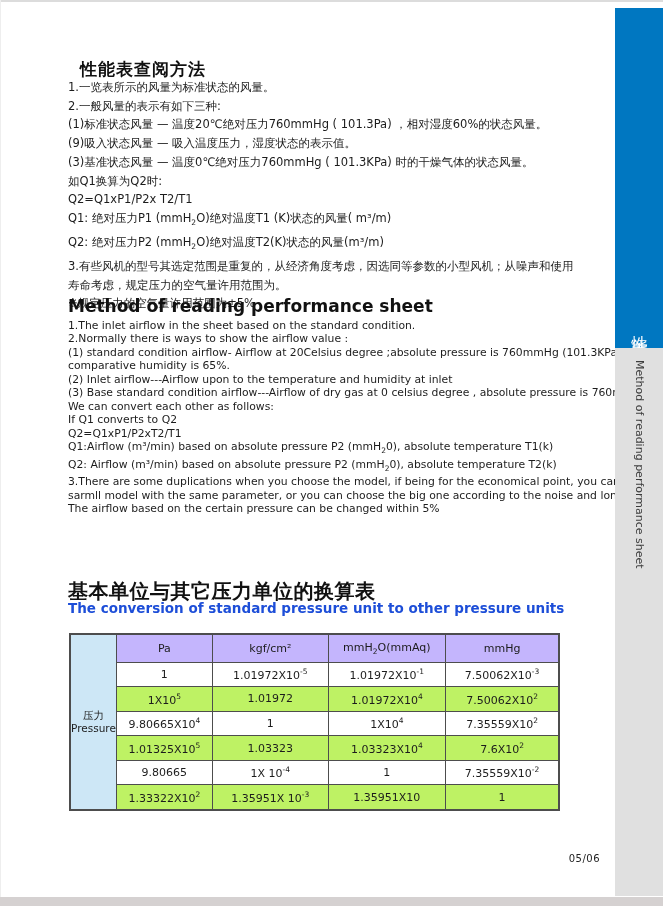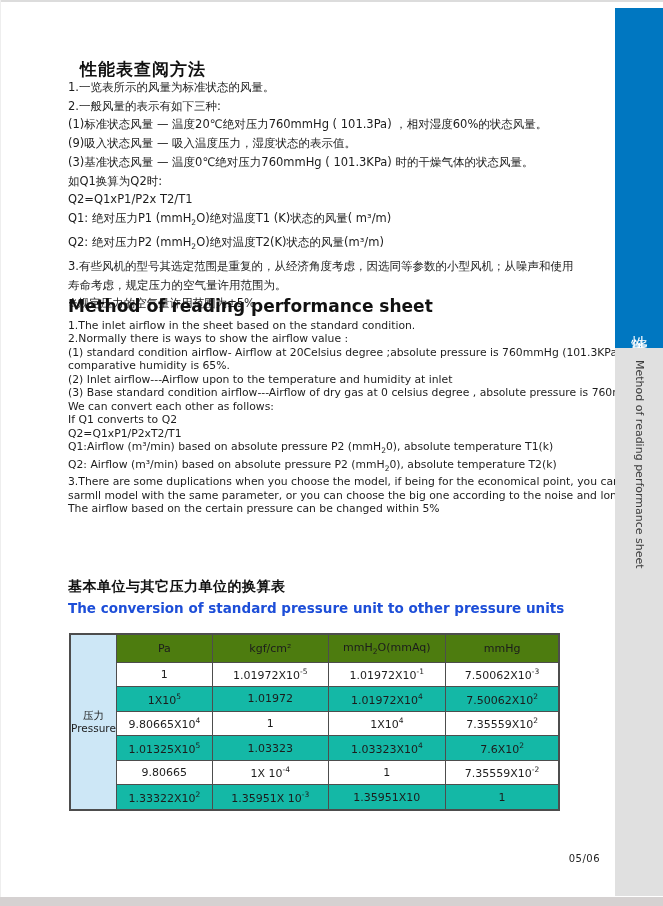--- a/index.html
+++ b/index.html
@@ -22,46 +22,46 @@
   h2.en-title{
     position:absolute;left:68px;top:296px;margin:0;
     font-size:17px;font-weight:bold;color:#111;white-space:nowrap;
   }
   .en-lines{
     position:absolute;left:68px;top:319px;margin:0;
     font-size:10.8px;line-height:13.45px;white-space:nowrap;color:#1c1c1c;
   }
   h3.conv-cn{
     position:absolute;left:68px;top:578px;margin:0;
-    font-size:14px;font-weight:bold;color:#111;letter-spacing:0.5px;white-space:nowrap;
+    font-size:20px;font-weight:bold;color:#111;letter-spacing:0.5px;white-space:nowrap;
   }
   h4.conv-en{
     position:absolute;left:68px;top:600px;margin:0;
     font-size:13.5px;font-weight:bold;color:#1d4ed8;white-space:nowrap;
   }
   sub,sup{font-size:7.5px;}
 
   
   table.conv{
     position:absolute;left:69px;top:633px;
     border-collapse:collapse;table-layout:fixed;
     border:2px solid #4d4d4d;
     font-size:11px;color:#1c1c1c;
   }
   table.conv th,table.conv td{
     border:1px solid #4d4d4d;text-align:center;vertical-align:middle;
     padding:0;font-weight:normal;
   }
   table.conv tr{height:24.6px;}
   table.conv tr.head{height:28px;}
-  table.conv tr.head th{background:#4d7c0f;margin-top:23px;}
+  table.conv tr.head th{background:#c4b5fd;margin-top:23px;}
   table.conv td.label{
     background:#cde7f6;width:38px;font-size:10.5px;line-height:13px;
   }
-  table.conv tr.alt td{background:#14b8a6;}
+  table.conv tr.alt td{background:#bef264;}
   .colw1{width:38px;}.colw2{width:96px;}.colw3{width:116px;}.colw4{width:117px;}.colw5{width:114px;}
 
   
   .page-number{
     position:absolute;top:853px;right:63px;
     font-size:10px;color:#222;letter-spacing:0.5px;
   }
 
   
   .tab-blue{

